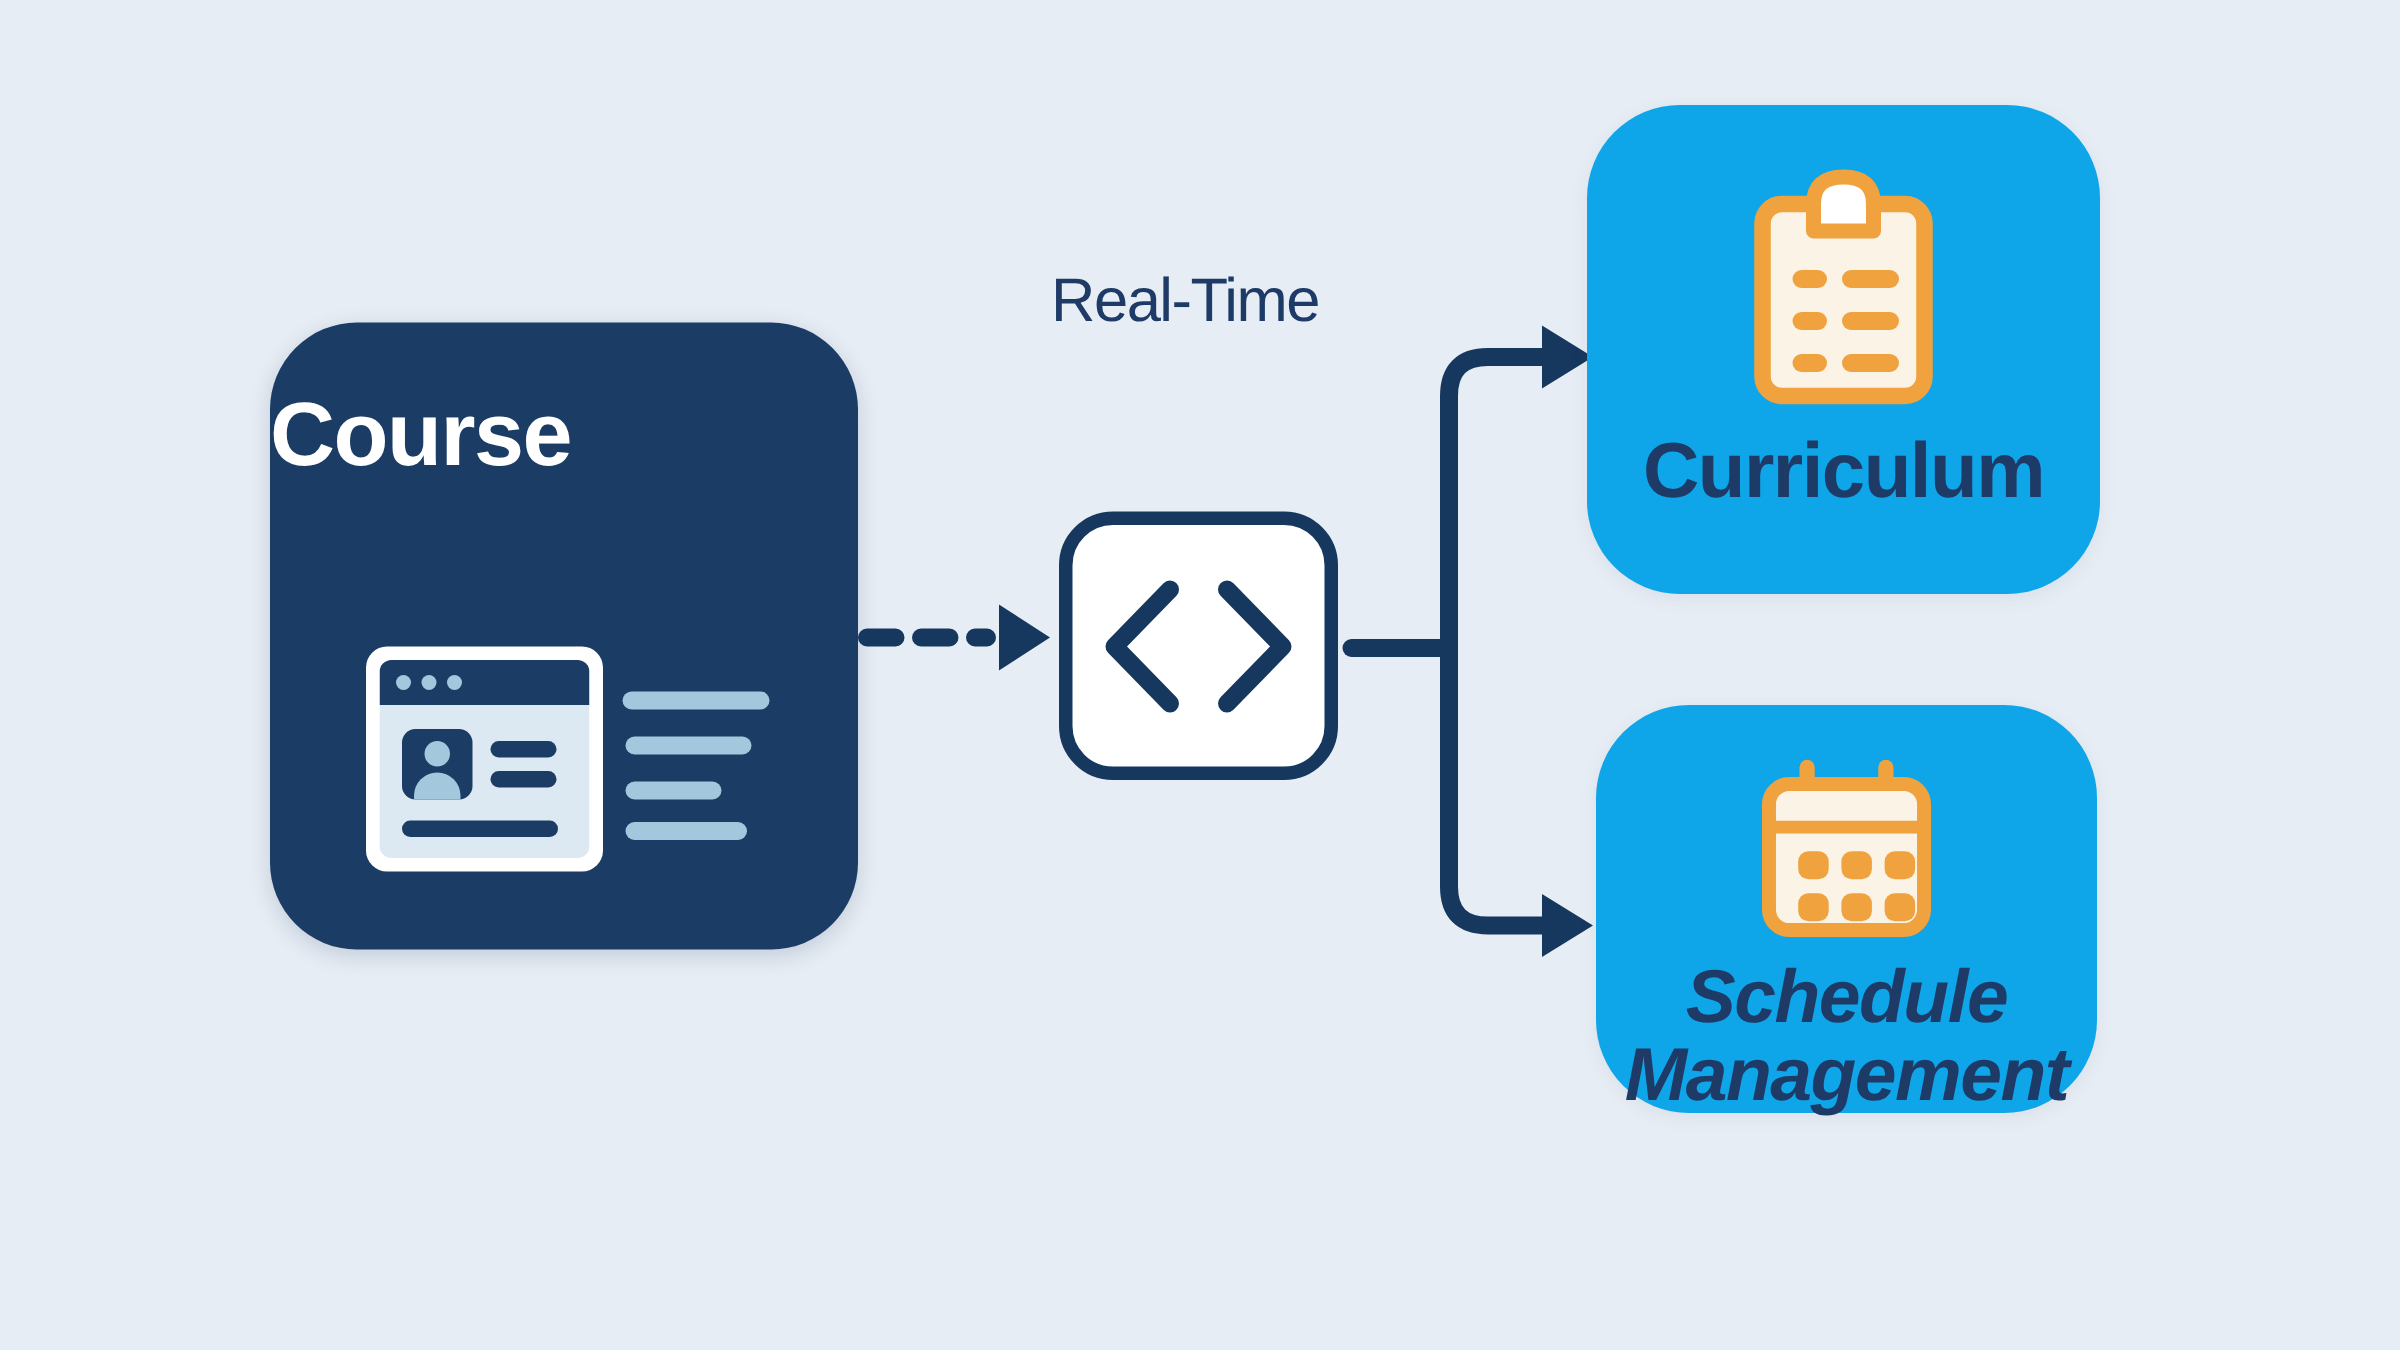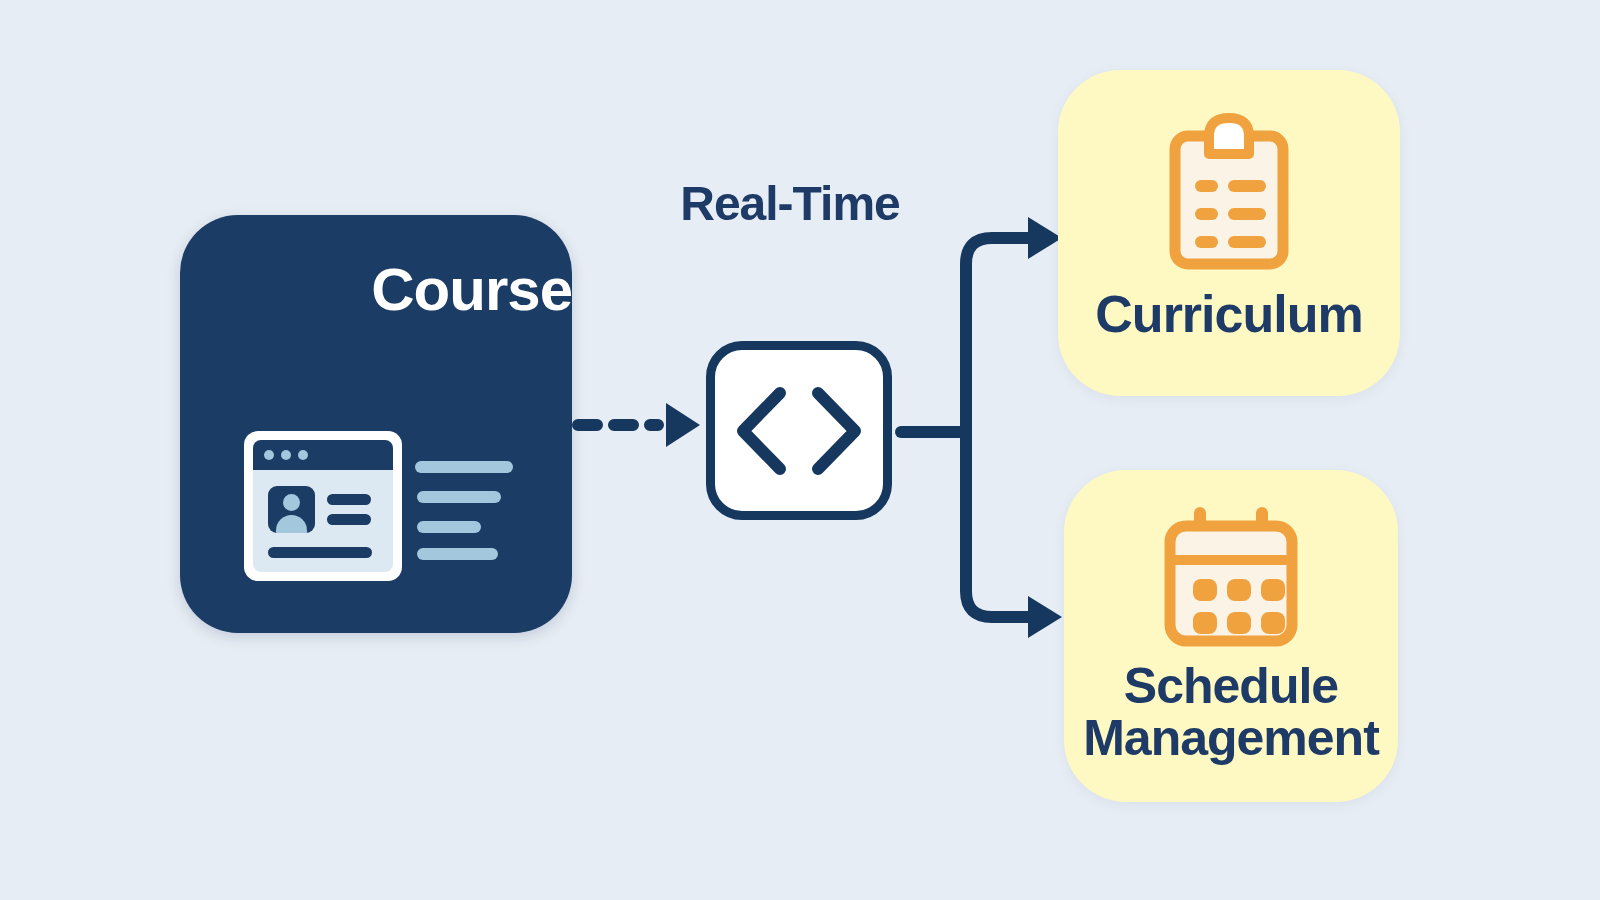--- a/index.html
+++ b/index.html
@@ -10,21 +10,21 @@
   }
   .canvas{position:relative;width:1600px;height:900px;background:#e7edf4;}
 
   
   .source-node{
     position:absolute;left:180px;top:215px;width:392px;height:418px;
     background:#1b3c64;border-radius:58px;
     box-shadow:0 4px 14px rgba(30,58,102,.18);
   }
   .source-title{
-    margin-top:40px;text-align:right;color:#ffffff;
+    margin-top:40px;text-align:left;color:#ffffff;
     font-size:60px;font-weight:bold;line-height:1.16;letter-spacing:-1px;
   }
   
   .browser{
     position:absolute;left:64px;top:216px;width:158px;height:150px;
     background:#ffffff;border-radius:14px;padding:9px;box-sizing:border-box;
   }
   .browser-inner{width:100%;height:100%;border-radius:8px;overflow:hidden;display:flex;flex-direction:column;}
   .browser-top{height:30px;background:#1b3c64;display:flex;align-items:center;padding-left:11px;gap:7px;flex:0 0 auto;}
   .browser-dot{width:10px;height:10px;border-radius:50%;background:#a3c7dc;}
@@ -38,37 +38,37 @@
   .card-bar.b3{left:15px;top:77px;width:104px;}
   .side-bar{position:absolute;height:12px;border-radius:7px;background:#a3c7dc;}
   .side-bar.s1{left:235px;top:246px;width:98px;}
   .side-bar.s2{left:237px;top:276px;width:84px;}
   .side-bar.s3{left:237px;top:306px;width:64px;}
   .side-bar.s4{left:237px;top:333px;width:81px;}
 
   
   .connector-label{
     position:absolute;left:640px;top:176px;width:300px;
-    text-align:center;color:#1e3a66;font-size:48px;font-weight:bold;
+    text-align:center;color:#1e3a66;font-size:41px;font-weight:normal;
     line-height:1.18;letter-spacing:-1px;
   }
   .code-node{
     position:absolute;left:706px;top:341px;width:186px;height:179px;
     box-sizing:border-box;background:#ffffff;border:9px solid #16375e;border-radius:36px;
   }
   .code-node svg{position:absolute;left:-9px;top:-9px;}
 
   
   .target-card{
-    position:absolute;background:#fef9c3;border-radius:62px;
+    position:absolute;background:#0ea5e9;border-radius:62px;
     display:flex;flex-direction:column;align-items:center;
     box-shadow:0 3px 12px rgba(60,90,130,.08);
   }
   .card-curriculum{left:1058px;top:70px;width:342px;height:326px;}
-  .card-schedule{left:1064px;top:470px;width:334px;height:332px;}
+  .card-schedule{left:1064px;top:470px;width:334px;height:272px;font-style:italic;}
   .card-label{
     color:#1e3a66;font-weight:bold;text-align:center;letter-spacing:-1px;
   }
   .card-curriculum .card-label{font-size:52px;margin-top:14px;}
   .card-schedule .card-label{font-size:50px;line-height:1.04;margin-top:12px;}
   .icon-clipboard{margin-top:40px;}
   .icon-calendar{margin-top:34px;}
 
   
   .wires{position:absolute;left:0;top:0;pointer-events:none;}

